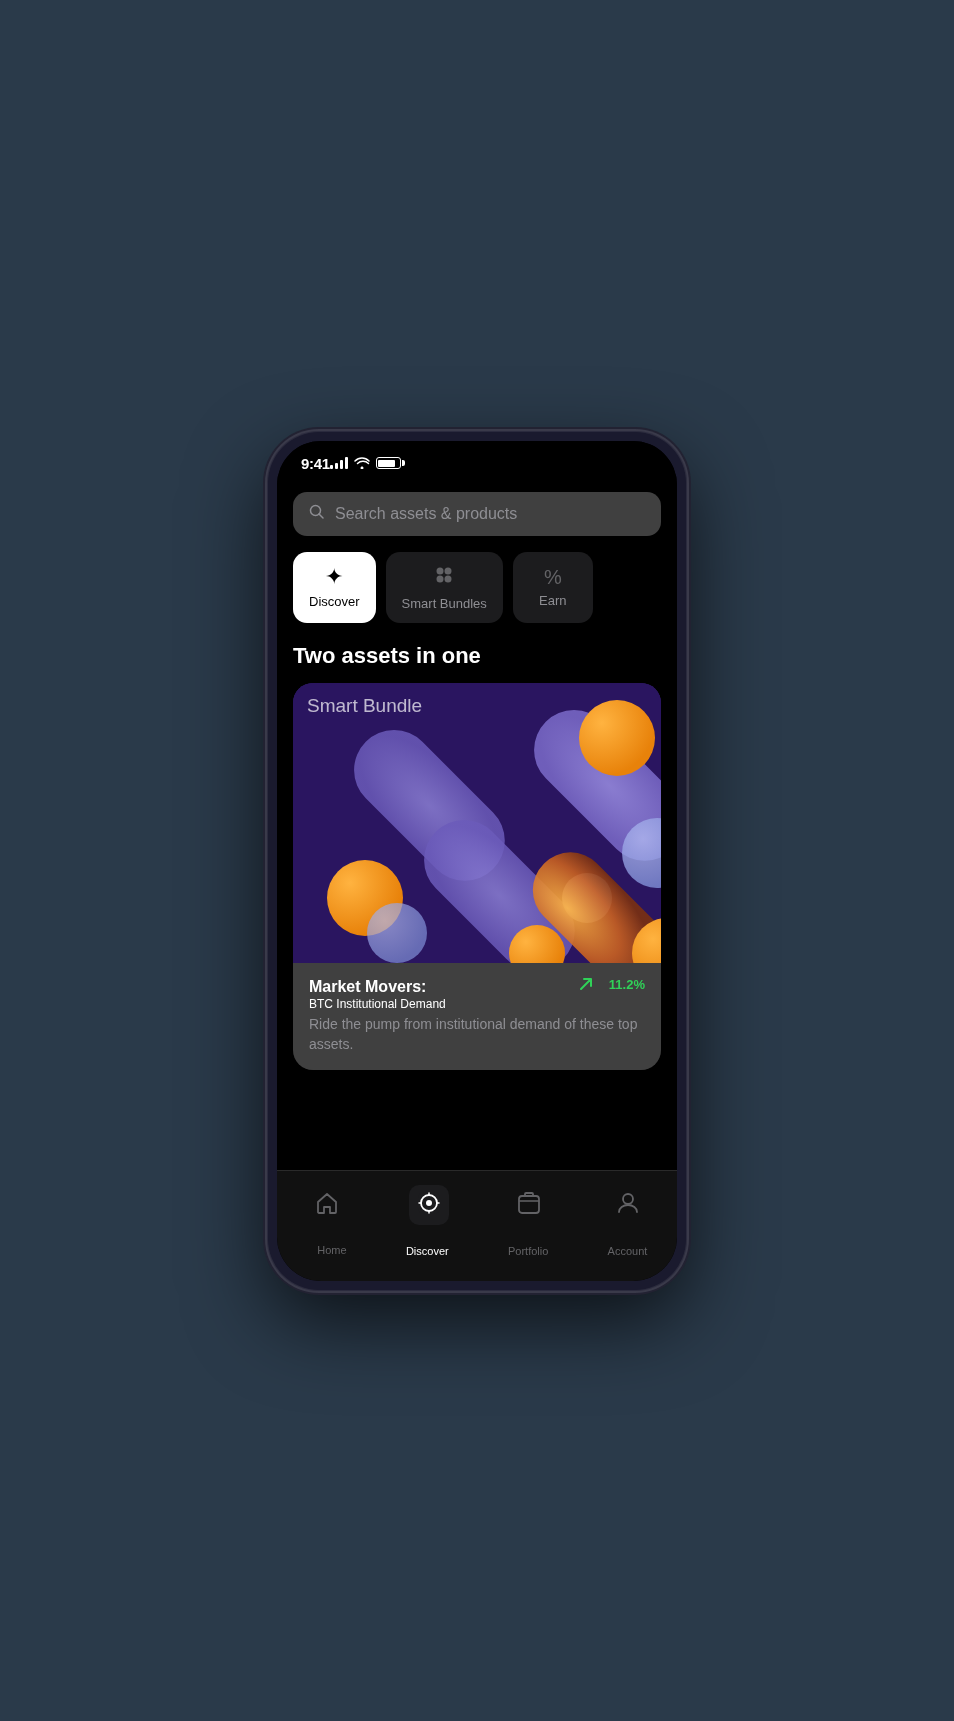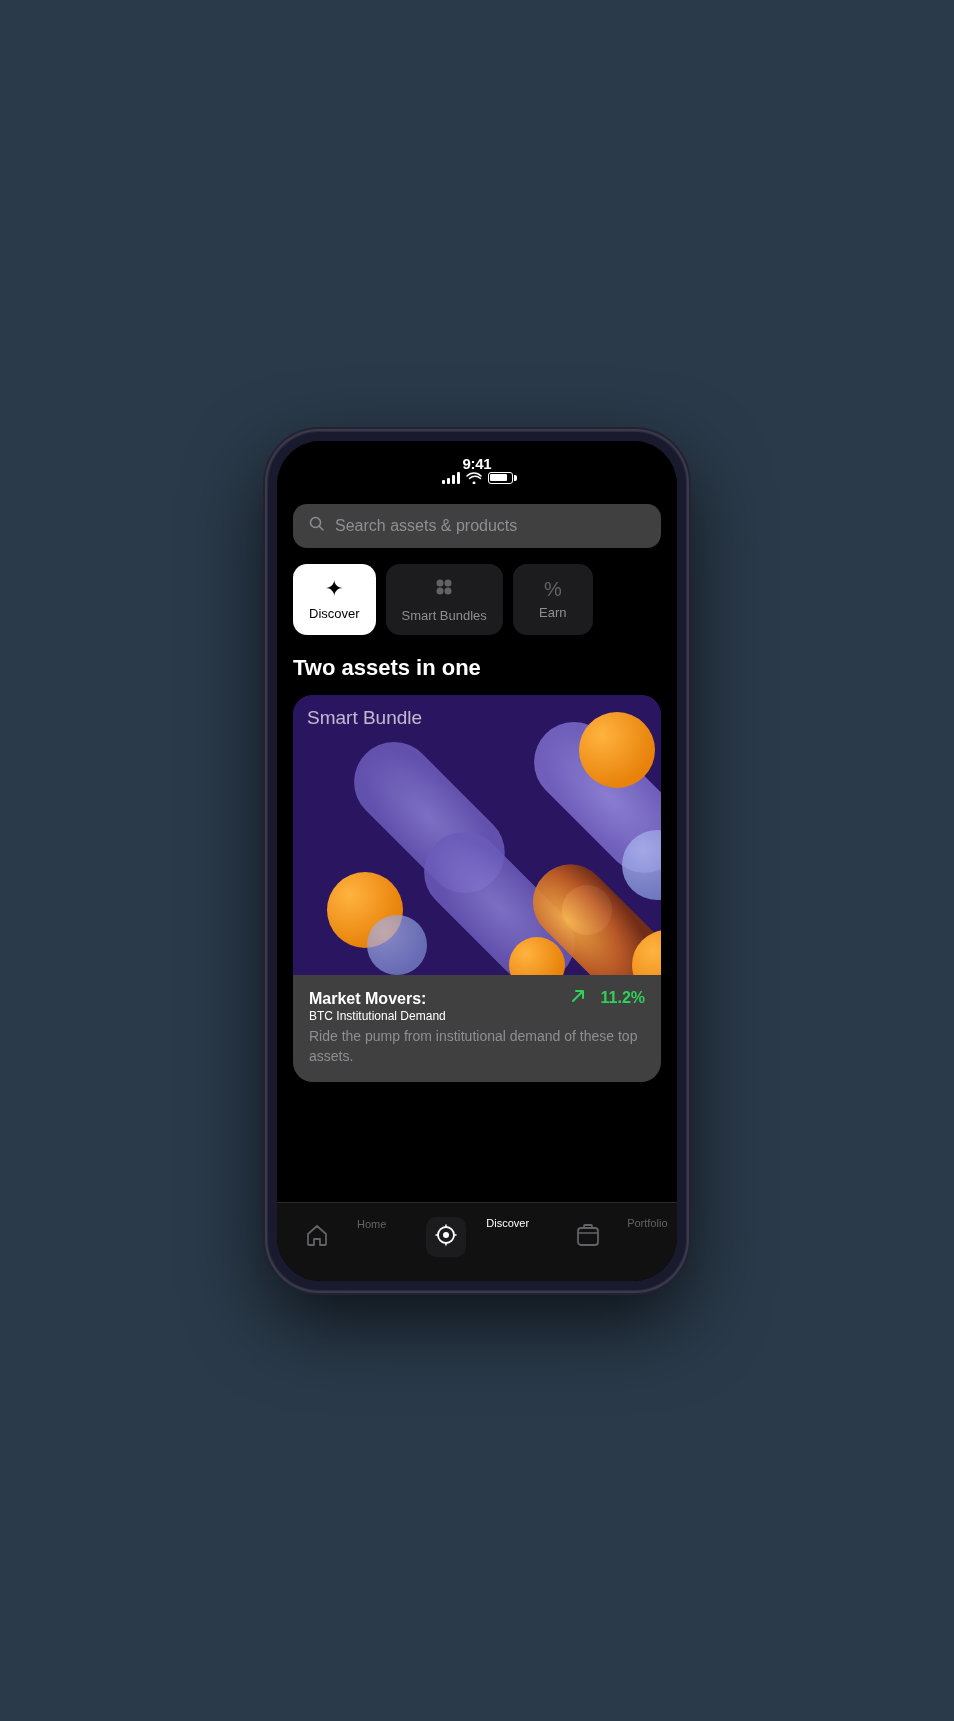--- a/index.html
+++ b/index.html
@@ -34,26 +34,24 @@
       border-radius: 44px;
       overflow: hidden;
       position: relative;
       display: flex;
       flex-direction: column;
     }
 
     
     .status-bar {
       display: flex;
-      justify-content: space-between;
       align-items: center;
       padding: 14px 24px 8px;
       background: #000;
       flex-shrink: 0;
-      flex-direction: column;
     }
 
     .status-time {
       color: #fff;
       font-size: 15px;
       font-weight: 600;
       letter-spacing: -0.3px;
     }
 
     .status-icons {
@@ -241,21 +239,21 @@
     }
 
     .card-subtitle {
       color: #fff;
       font-size: 12px;
       font-weight: 400;
     }
 
     .card-change {
       color: #30d158;
-      font-size: 16px;
+      font-size: 13px;
       font-weight: 600;
       display: flex;
       align-items: flex-start;
       gap: 16px;
       white-space: nowrap;
     }
 
     .card-description {
       color: #8e8e93;
       font-size: 14px;
@@ -269,22 +267,22 @@
       border-top: 1px solid #2a2a2a;
       display: flex;
       justify-content: space-around;
       align-items: center;
       padding: 10px 0 20px;
       flex-shrink: 0;
     }
 
     .nav-item {
       display: flex;
-      flex-direction: row;
-      align-items: flex-start;
+      flex-direction: column;
+      align-items: flex-end;
       gap: 20px;
       cursor: pointer;
       padding: 4px 20px;
     }
 
     .nav-label {
       font-size: 11px;
       font-weight: 500;
     }
     .nav-item.active .nav-label { color: #fff; }

